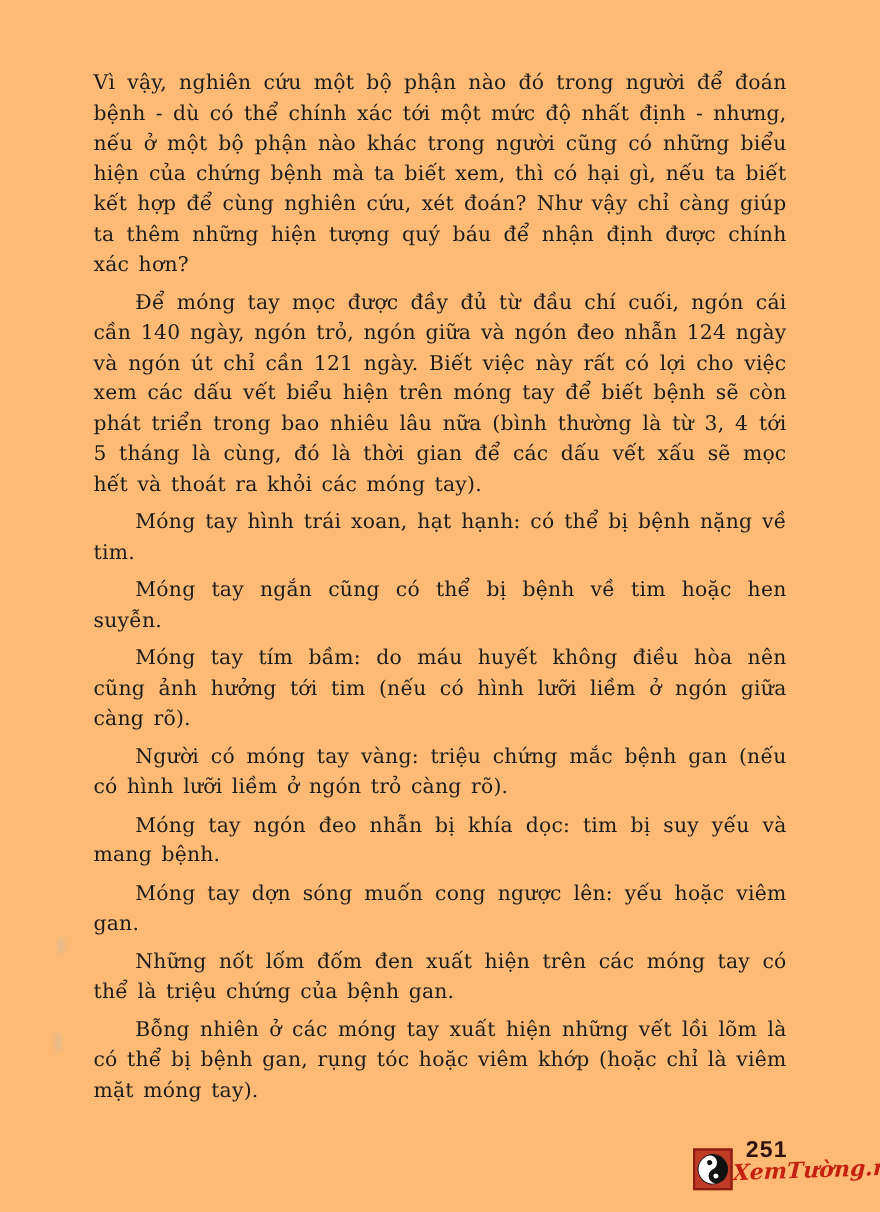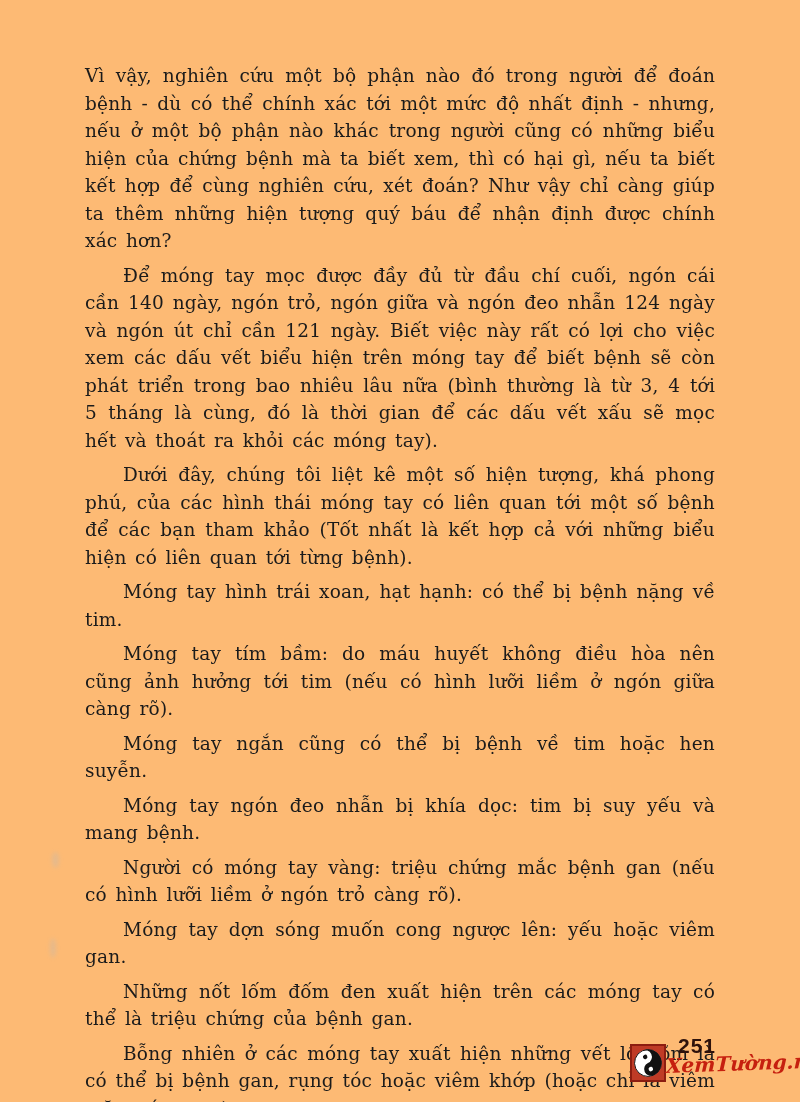--- a/index.html
+++ b/index.html
@@ -84,26 +84,25 @@
   }
 </style>
 </head>
 <body>
 
 <div class="page">
 
   <div class="textblock">
     <p>Vì vậy, nghiên cứu một bộ phận nào đó trong người để đoán bệnh - dù có thể chính xác tới một mức độ nhất định - nhưng, nếu ở một bộ phận nào khác trong người cũng có những biểu hiện của chứng bệnh mà ta biết xem, thì có hại gì, nếu ta biết kết hợp để cùng nghiên cứu, xét đoán? Như vậy chỉ càng giúp ta thêm những hiện tượng quý báu để nhận định được chính xác hơn?</p>
     <p class="indent">Để móng tay mọc được đầy đủ từ đầu chí cuối, ngón cái cần 140 ngày, ngón trỏ, ngón giữa và ngón đeo nhẫn 124 ngày và ngón út chỉ cần 121 ngày. Biết việc này rất có lợi cho việc xem các dấu vết biểu hiện trên móng tay để biết bệnh sẽ còn phát triển trong bao nhiêu lâu nữa (bình thường là từ 3, 4 tới 5 tháng là cùng, đó là thời gian để các dấu vết xấu sẽ mọc hết và thoát ra khỏi các móng tay).</p>
-    <p class="indent">Dưới đây, chúng tôi liệt kê một số hiện tượng, khá phong phú, của các hình thái móng tay có liên quan tới một số bệnh để các bạn tham khảo (Tốt nhất là kết hợp cả với những biểu hiện có liên quan tới từng bệnh).</p>
     <p class="indent">Móng tay hình trái xoan, hạt hạnh: có thể bị bệnh nặng về tim.</p>
+    <p class="indent">Móng tay ngắn cũng có thể bị bệnh về tim hoặc hen suyễn.</p>
     <p class="indent">Móng tay tím bầm: do máu huyết không điều hòa nên cũng ảnh hưởng tới tim (nếu có hình lưỡi liềm ở ngón giữa càng rõ).</p>
-    <p class="indent">Móng tay ngắn cũng có thể bị bệnh về tim hoặc hen suyễn.</p>
+    <p class="indent">Người có móng tay vàng: triệu chứng mắc bệnh gan (nếu có hình lưỡi liềm ở ngón trỏ càng rõ).</p>
     <p class="indent">Móng tay ngón đeo nhẫn bị khía dọc: tim bị suy yếu và mang bệnh.</p>
-    <p class="indent">Người có móng tay vàng: triệu chứng mắc bệnh gan (nếu có hình lưỡi liềm ở ngón trỏ càng rõ).</p>
     <p class="indent">Móng tay dợn sóng muốn cong ngược lên: yếu hoặc viêm gan.</p>
     <p class="indent">Những nốt lốm đốm đen xuất hiện trên các móng tay có thể là triệu chứng của bệnh gan.</p>
     <p class="indent">Bỗng nhiên ở các móng tay xuất hiện những vết lồi lõm là có thể bị bệnh gan, rụng tóc hoặc viêm khớp (hoặc chỉ là viêm mặt móng tay).</p>
 
   </div>
 
   <div class="smudge s1"></div>
   <div class="smudge s2"></div>
 
   <div class="footer">

